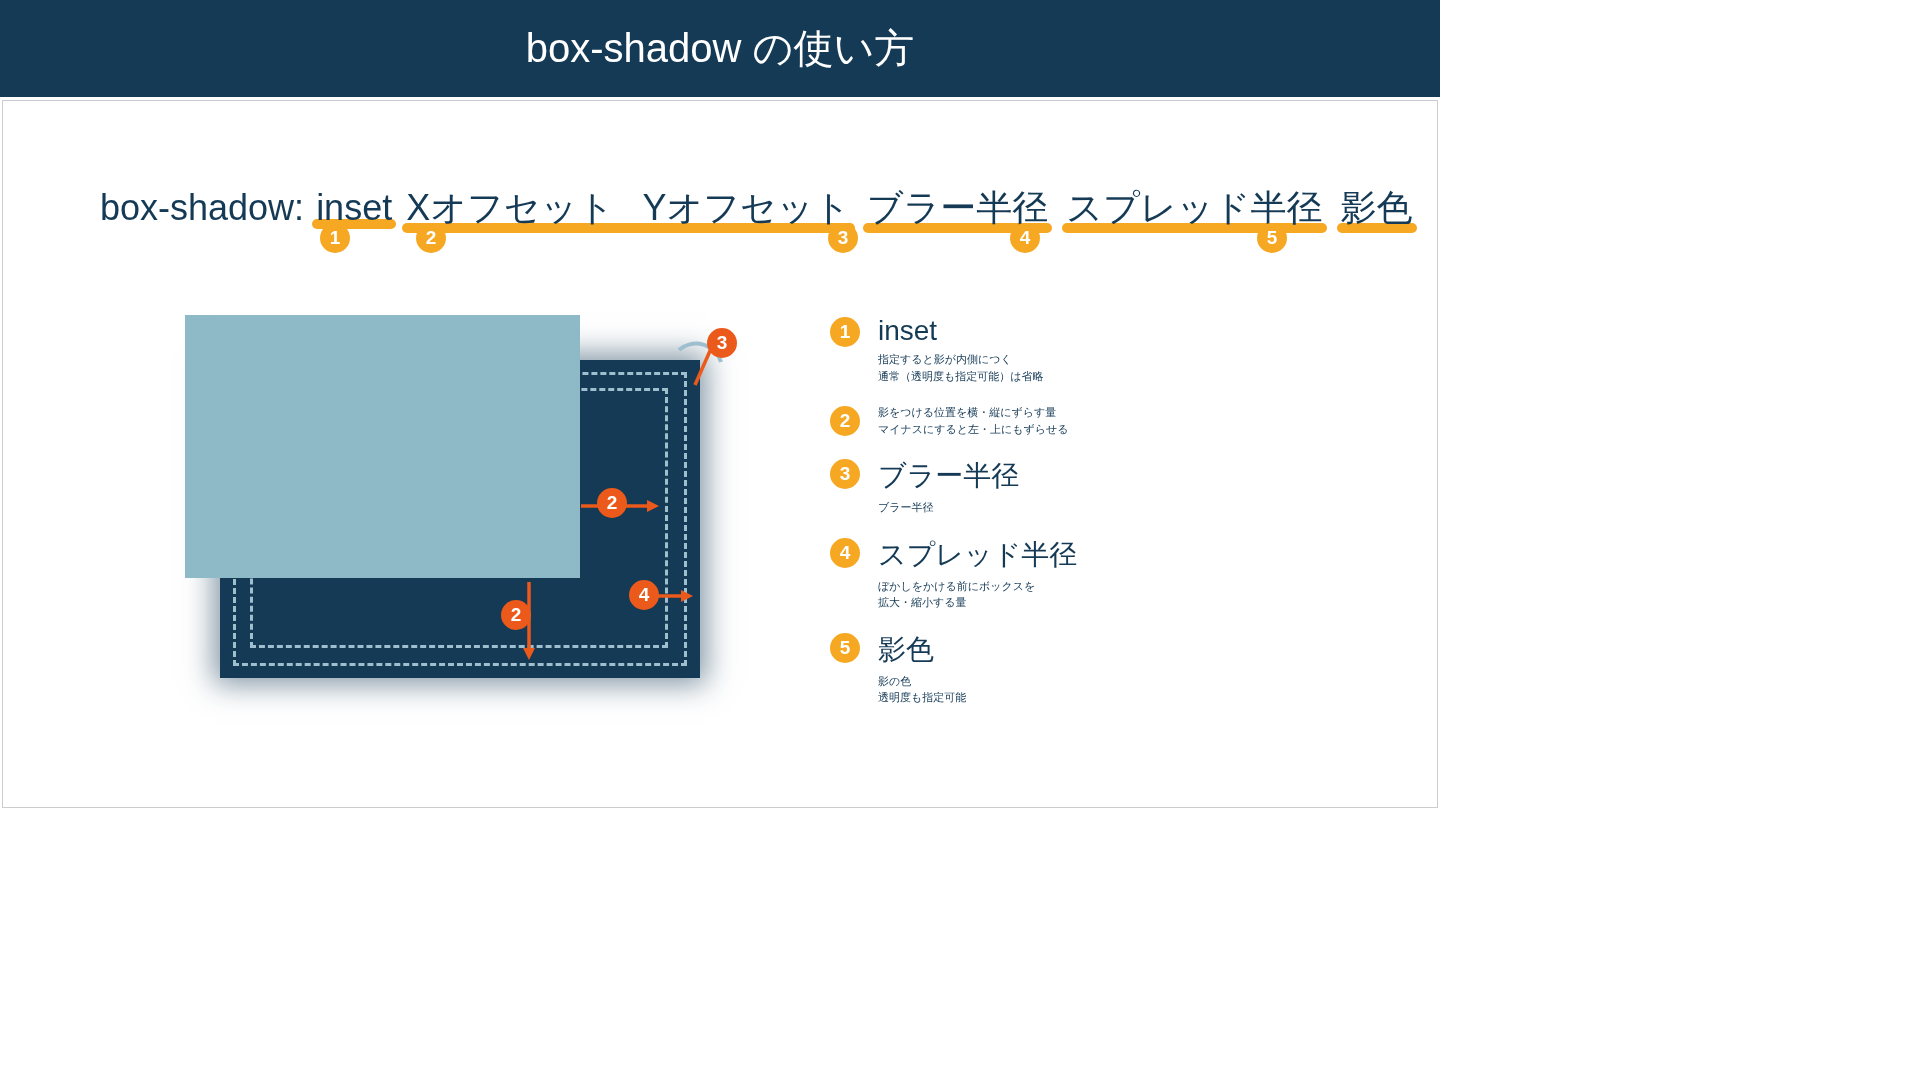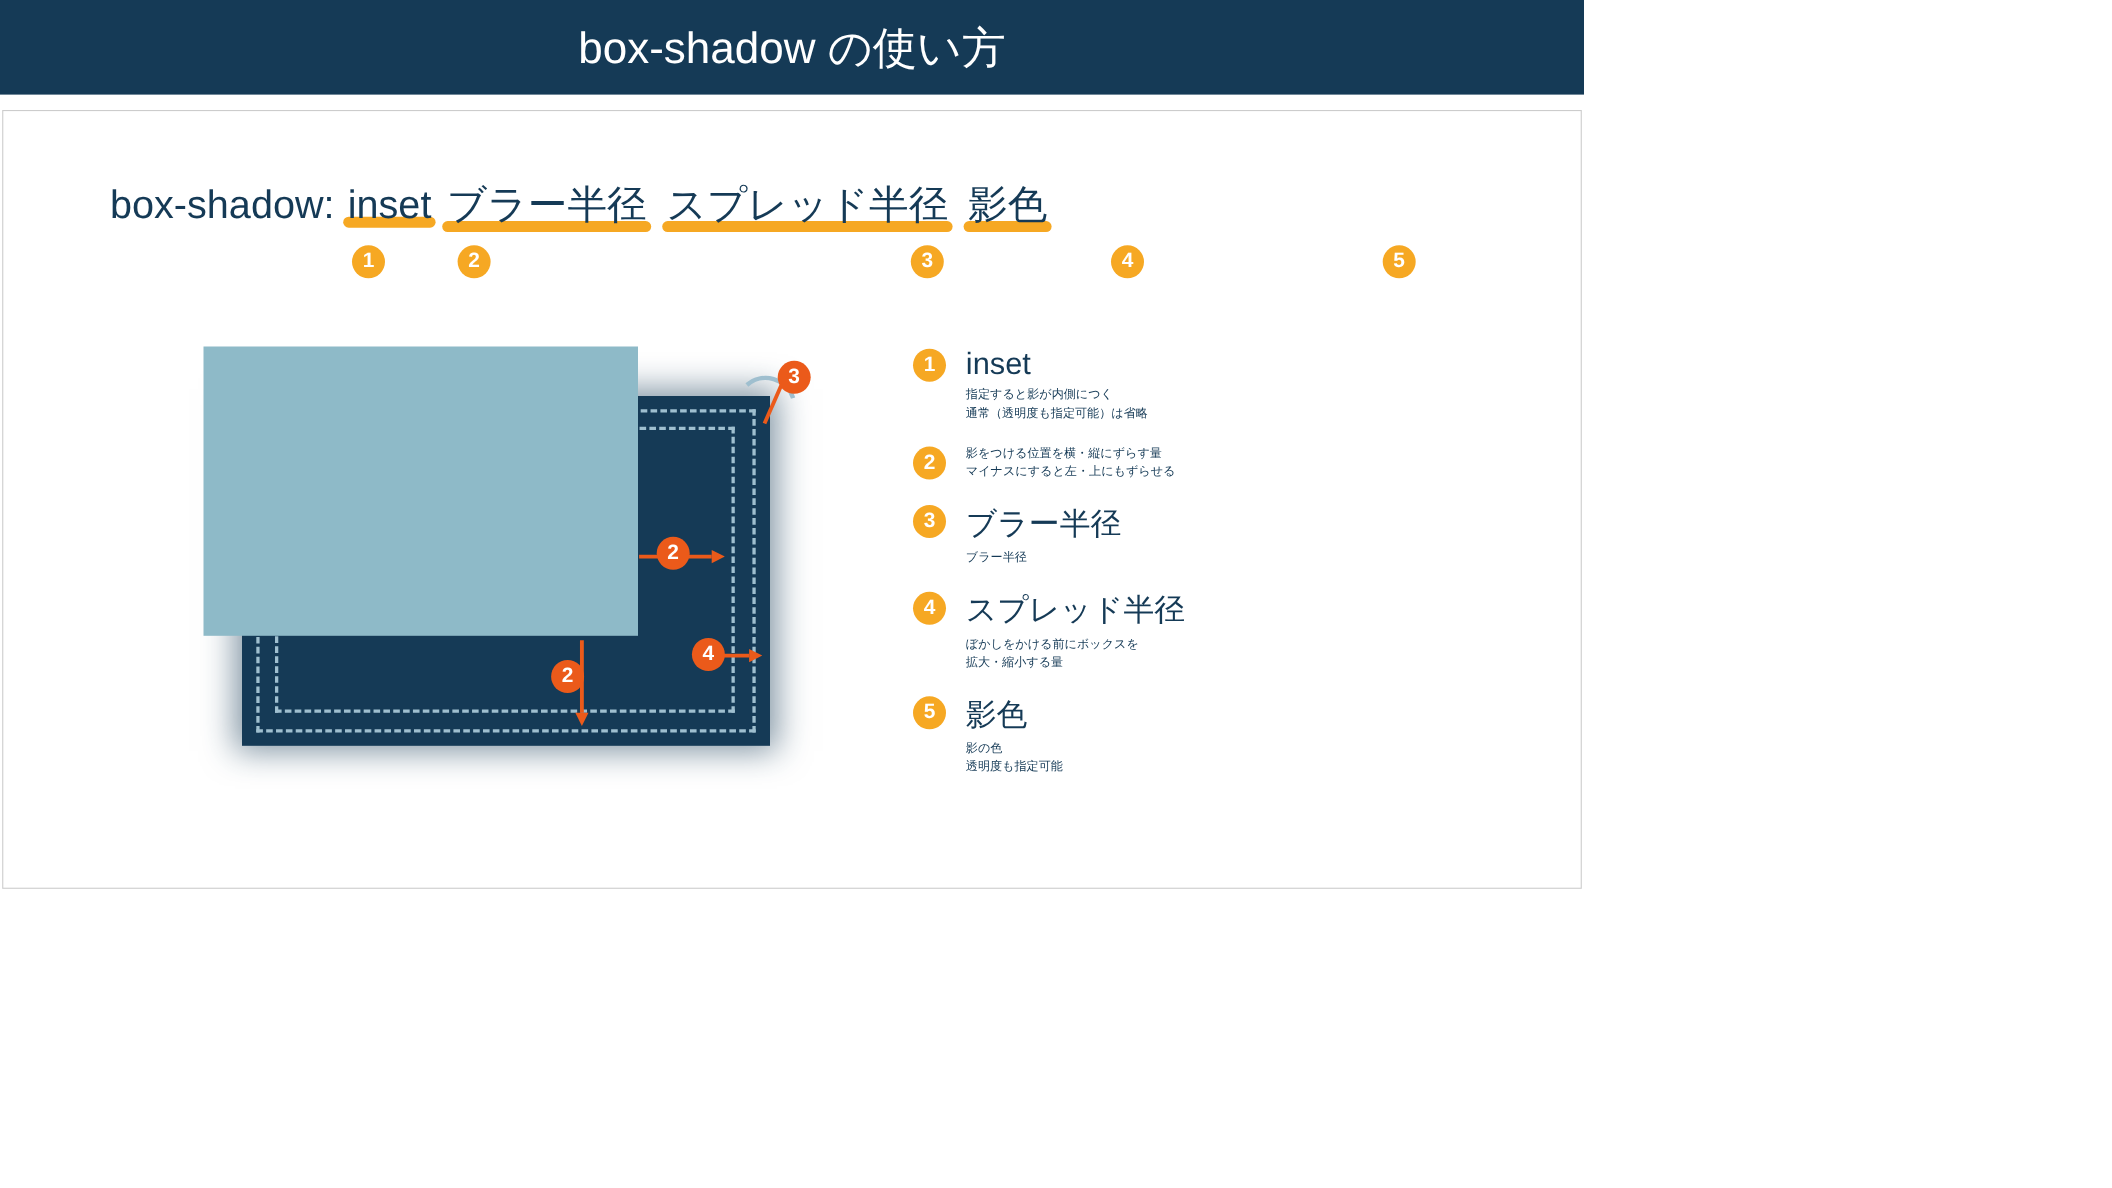--- a/index.html
+++ b/index.html
@@ -7,42 +7,42 @@
     width: 1440px;
     height: 810px;
     font-family: "Helvetica Neue", Arial, "Hiragino Kaku Gothic ProN", "Yu Gothic", sans-serif;
     background: #fff;
     color: #153a56;
     position: relative;
     overflow: hidden;
   }
   .header {
     width: 100%;
-    height: 86px;
+    height: 97px;
     background: #153a56;
     color: #fff;
     display: flex;
     align-items: center;
     justify-content: center;
     font-size: 40px;
     font-weight: 400;
   }
   .content-border {
     position: absolute;
     top: 100px;
     left: 2px;
     right: 2px;
     bottom: 2px;
     border: 1px solid #ccc;
   }
 
   
   .syntax {
     position: absolute;
-    top: 162px;
+    top: 184px;
     left: 100px;
     right: 80px;
     display: flex;
     align-items: baseline;
     font-size: 36px;
     color: #153a56;
     white-space: nowrap;
   }
   .syntax .label { margin-right: 12px; }
   .syntax .tokgroup { position: relative; margin-right: 14px; padding-bottom: 6px; }
@@ -137,20 +137,24 @@
 <div class="header">
   <span>box-shadow の使い方</span>
 </div>
 <div class="content-border"></div>
 
 <div class="syntax">
   <span class="label">box-shadow:</span>
   <span class="tokgroup" style="margin-right:14px;">
     <span class="tok">inset</span>
   </span>
+  <span class="tokgroup" style="margin-right:16px;">
+    <span class="tok">Xオフセット</span>
+    <span class="tok">Yオフセット</span>
+  </span>
   <span class="tokgroup" style="margin-right:18px;">
     <span class="tok">ブラー半径</span>
   </span>
   <span class="tokgroup" style="margin-right:18px;">
     <span class="tok">スプレッド半径</span>
   </span>
   <span class="tokgroup">
     <span class="tok">影色</span>
   </span>
 </div>

